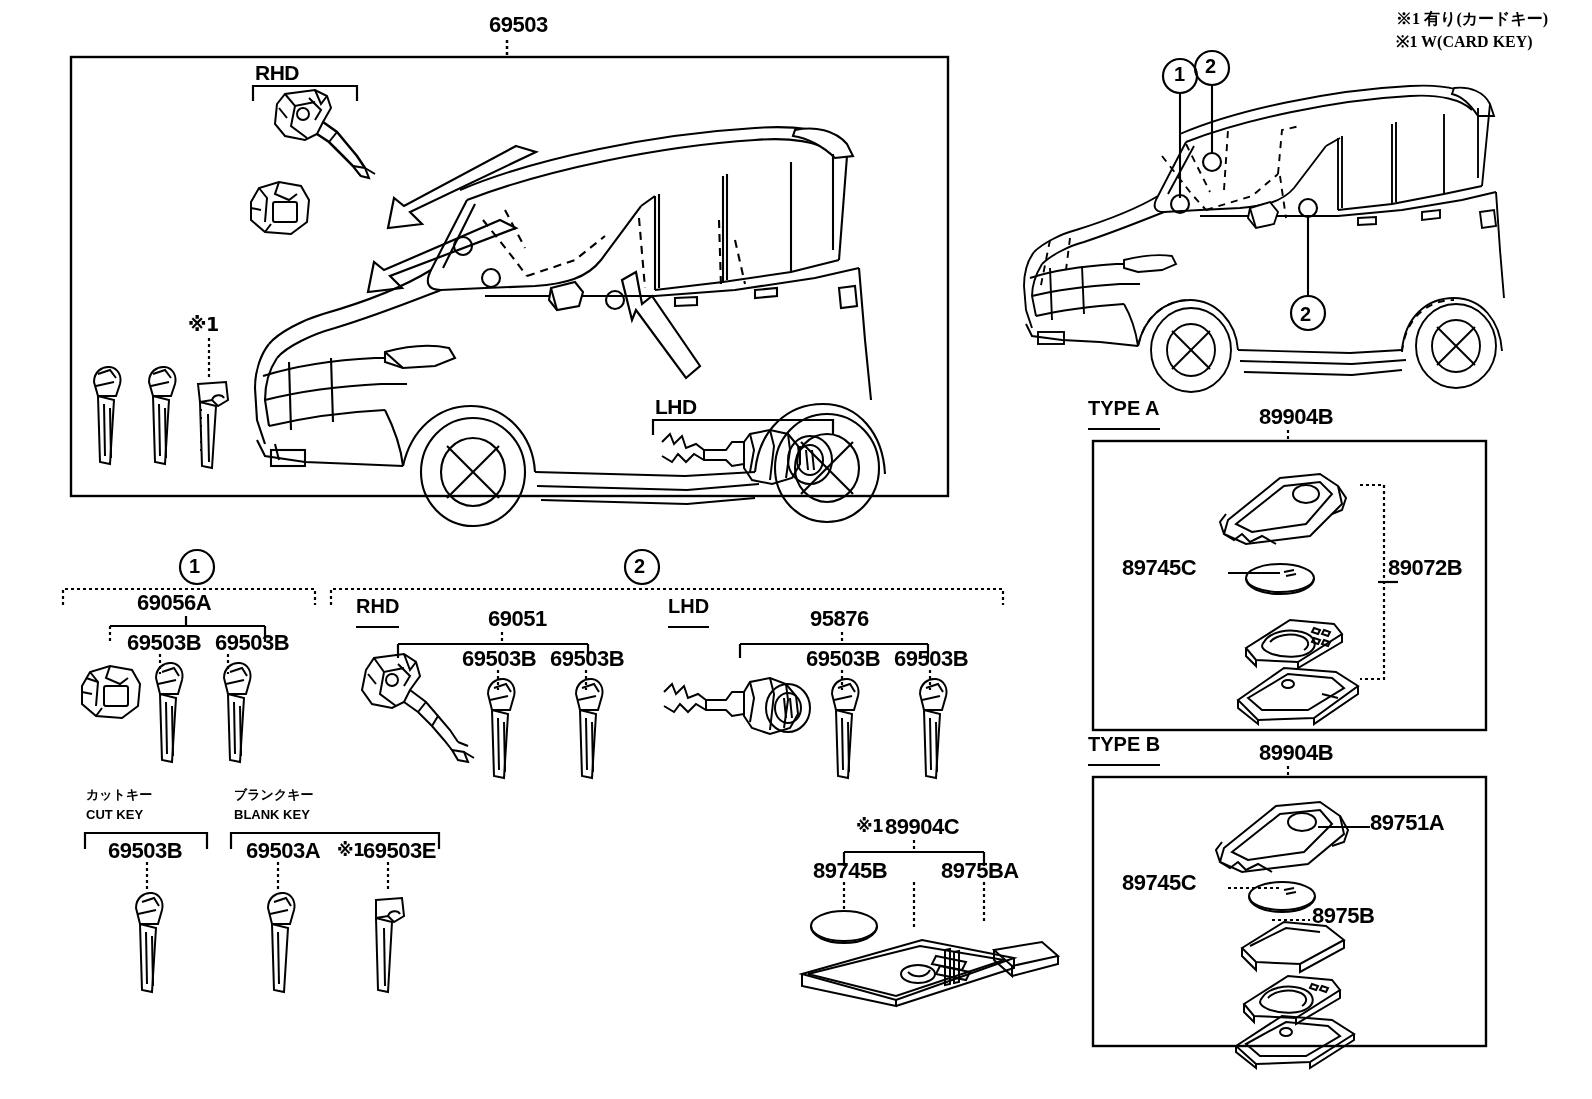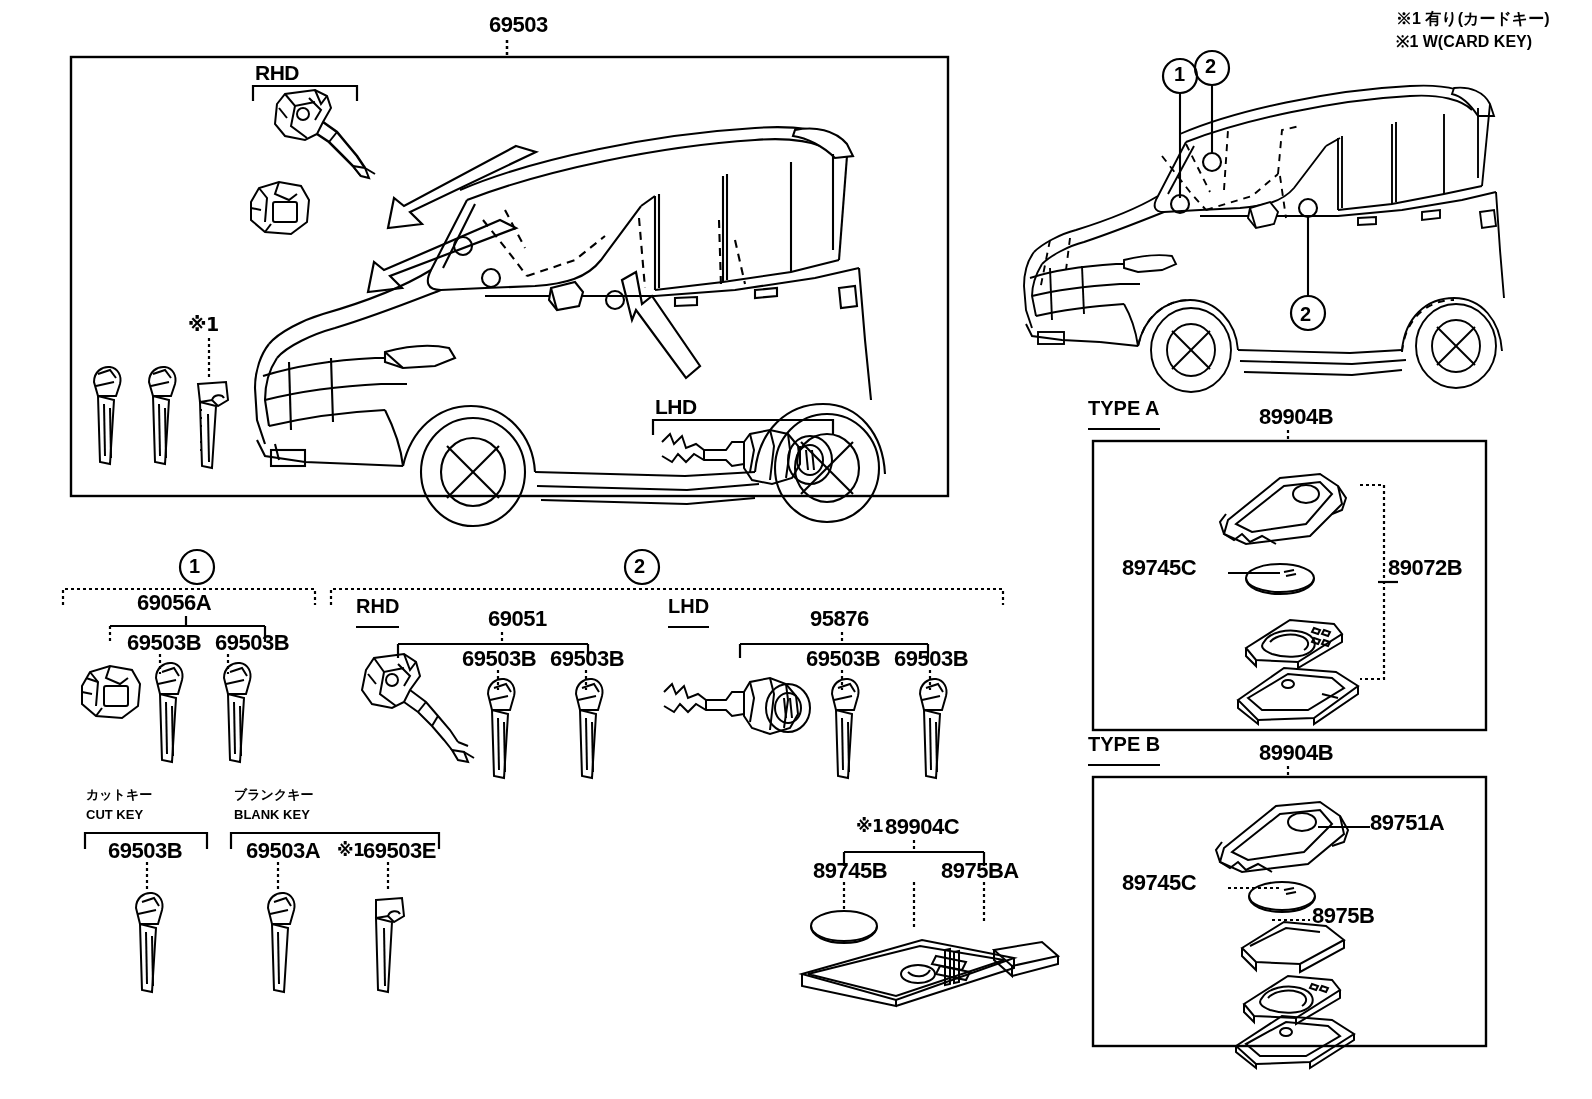--- a/index.html
+++ b/index.html
@@ -40,21 +40,21 @@
   .lbl-jp {
     position: absolute;
     font-family: "DejaVu Sans", sans-serif;
     font-weight: bold;
     font-size: 13px;
     white-space: nowrap;
     line-height: 1.18;
   }
   .note {
     position: absolute;
-    font-family: Liberation Sans, sans-serif;
+    font-family: Liberation Serif, serif;
     font-weight: bold;
     font-size: 16px;
     white-space: nowrap;
     line-height: 1.35;
     text-align: center;
   }
   .code {
     position: absolute;
     font-family: "Liberation Serif", serif;
     font-weight: bold;

